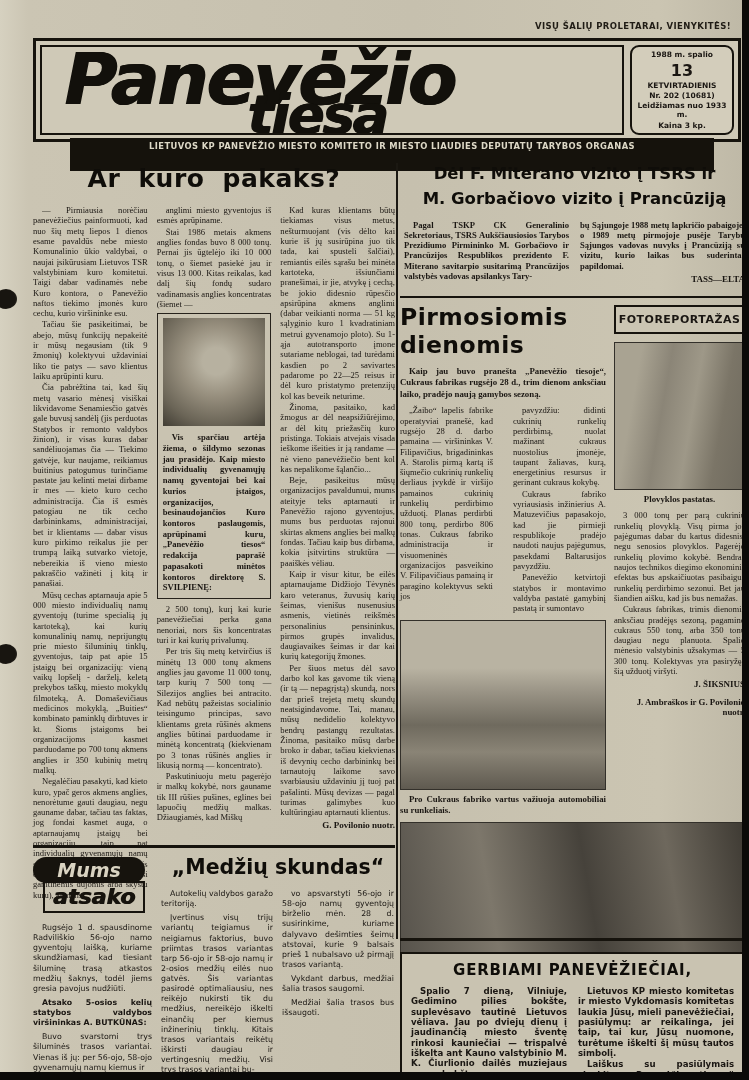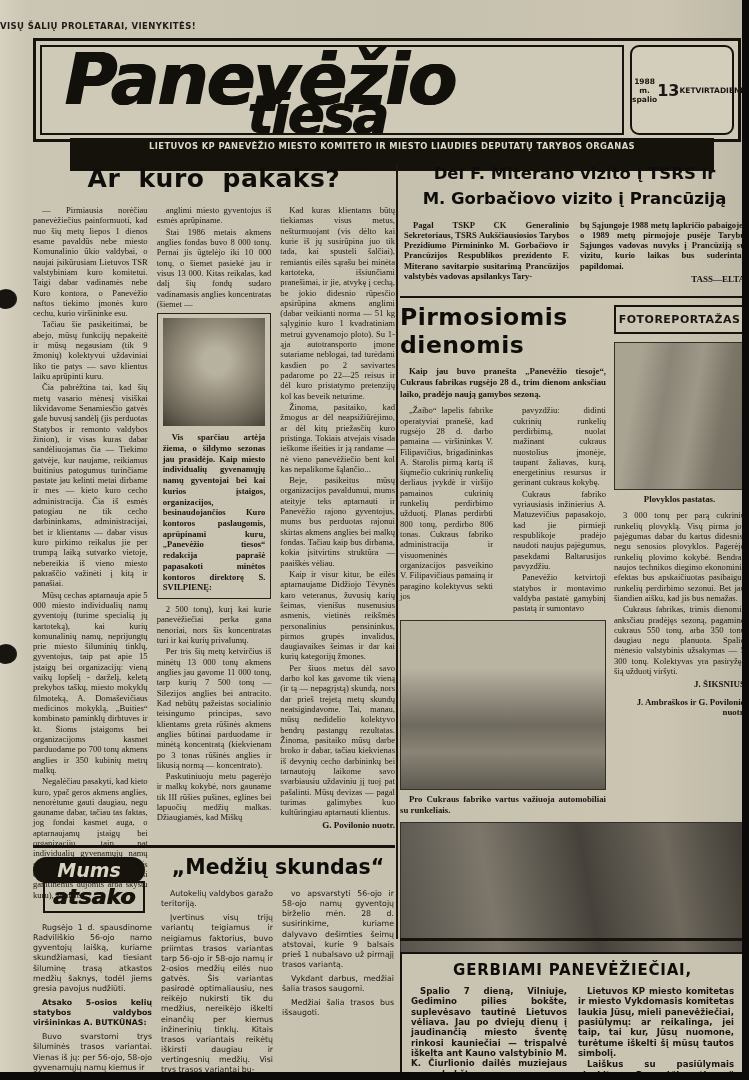--- a/index.html
+++ b/index.html
@@ -5,33 +5,33 @@
   html,body{margin:0;padding:0;background:#0b0a08;}
   .page{position:relative;width:749px;height:1080px;margin:0 auto;overflow:hidden;
     background:linear-gradient(90deg,#d6d1c0 0,#cbc5b3 28px,#c6c0ae 55%,#cbc5b2 88%,#beb8a6 100%);
     font-family:"Liberation Serif",serif;color:#1a1612;}
   .edge-right{position:absolute;right:0;top:0;width:7px;height:100%;background:#0b0a08;}
   .edge-bottom{position:absolute;left:0;bottom:0;width:100%;height:8px;background:#0b0a08;}
   .hole{position:absolute;left:-5px;width:22px;height:20px;border-radius:50%;
     background:radial-gradient(circle,#181510 0 60%,#3a352c 100%);}
   .hole.h1{top:289px}.hole.h2{top:644px}
 
-  .slogan{position:absolute;top:21px;left:0;right:18px;
+  .slogan{position:absolute;top:21px;left:0;right:18px;text-align:right;
     font:bold 8.5px/10px "DejaVu Sans",sans-serif;letter-spacing:.4px;color:#201c15;}
 
   .masthead{position:absolute;top:38px;left:33px;width:708px;height:104px;
     border:3px solid #16130d;background:#cfc9b7;display:flex;padding:4px;box-sizing:border-box;gap:6px;}
   .mh-title{flex:1;border:2px solid #16130d;position:relative;overflow:hidden;
     font-family:"DejaVu Sans",sans-serif;font-style:italic;font-weight:bold;color:#12100b;}
   .mh-line1{position:absolute;top:-10px;left:22px;font-size:72px;letter-spacing:-2px;
     text-shadow:1.5px 0 0 #12100b, .7px 0 0 #12100b;}
   .mh-line2{position:absolute;top:36px;left:205px;font-size:54px;letter-spacing:-2px;
     text-shadow:1.5px 0 0 #12100b, .7px 0 0 #12100b;}
   .mh-info{width:104px;border:2px solid #16130d;border-radius:9px;background:#d3cdbb;
-    display:flex;flex-direction:row;justify-content:space-evenly;align-items:center;
+    display:flex;flex-direction:column;justify-content:space-evenly;align-items:center;
     font:bold 7.5px "DejaVu Sans",sans-serif;text-align:center;padding:2px 0;box-sizing:border-box;}
   .mh-day{font-size:16px;}
 
   .banner{position:absolute;top:138px;left:70px;width:644px;height:33px;background:#15120c;
     color:#ddd8c6;font:bold 8.4px/17px "DejaVu Sans",sans-serif;text-align:center;letter-spacing:.4px;}
 
   .vline{position:absolute;left:396px;top:163px;width:2px;height:776px;background:#1b1812;}
 
   
   .t{font-size:8.6px;line-height:1.2;text-align:justify;text-indent:9px;margin:0 0 1px;}

